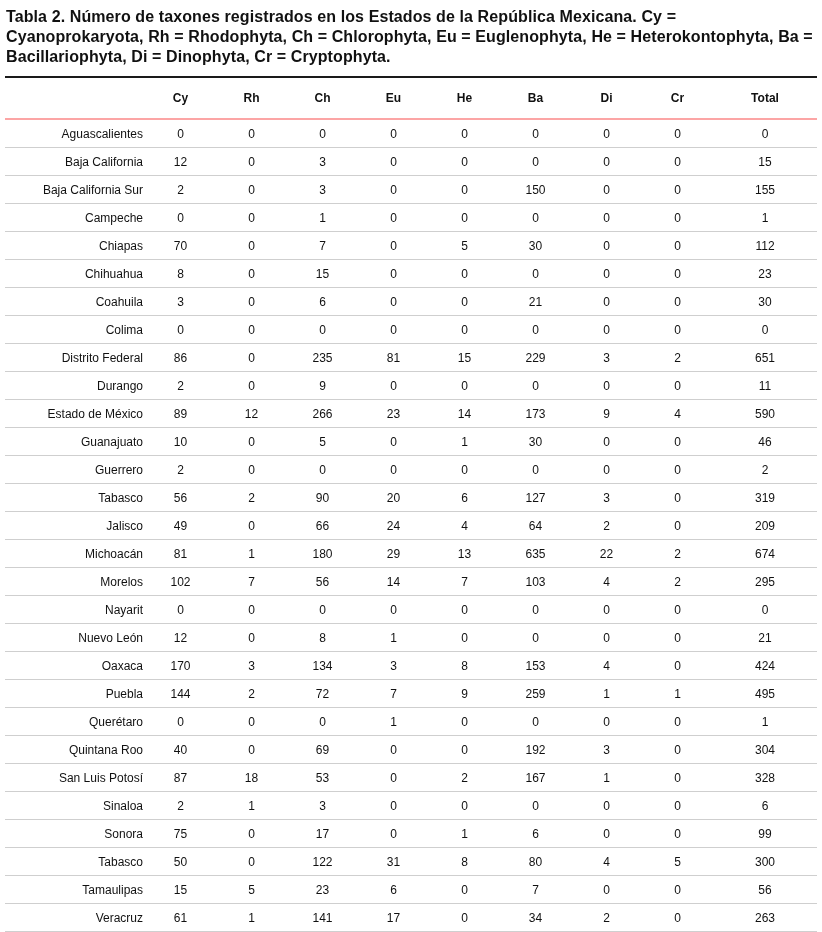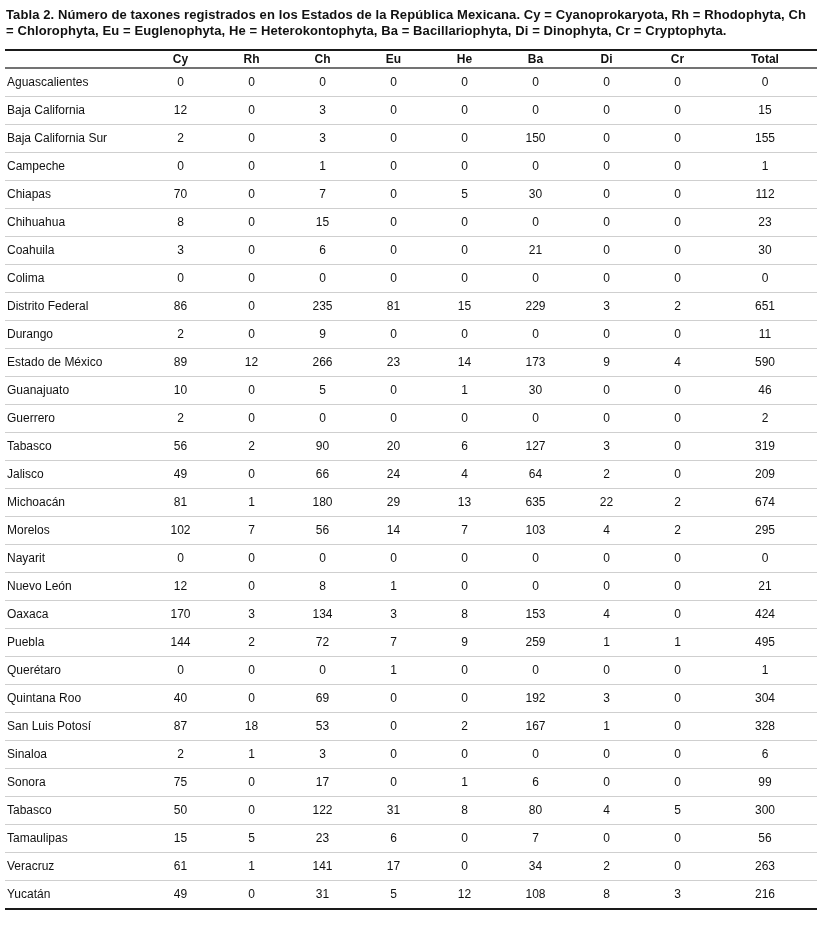--- a/index.html
+++ b/index.html
@@ -11,57 +11,57 @@
   }
   .page {
     width: 822px;
     height: 932px;
     box-sizing: border-box;
     padding: 5px 5px 0 5px;
     background: #ffffff;
     overflow: hidden;
   }
   .caption {
-    font-size: 13px;
+    font-size: 16px;
     font-weight: bold;
     line-height: 1.25;
     color: #111111;
     margin: 2px 2px 9px 1px;
     letter-spacing: 0.1px;
   }
   table.taxa {
     width: 812px;
     border-collapse: collapse;
     table-layout: fixed;
     border-top: 2px solid #1a1a1a;
     border-bottom: 2px solid #1a1a1a;
     font-size: 12px;
   }
   table.taxa thead th {
     font-weight: bold;
     text-align: center;
-    padding: 1px 2px;
-    border-bottom: 2px solid #737373;
+    padding: 13px 2px;
+    border-bottom: 2px solid #fca5a5;
     color: #111111;
   }
   table.taxa thead th.state-head {
     text-align: left;
   }
   table.taxa td {
     padding: 6.5px 2px;
     border-bottom: 1px solid #cfcfcf;
     color: #111111;
     white-space: nowrap;
     overflow: hidden;
   }
   table.taxa tbody tr:last-child td {
     border-bottom: none;
   }
   td.state {
-    text-align: left;
+    text-align: right;
     padding-left: 4px;
   }
   td.num {
     text-align: center;
   }
   col.c-state { width: 140px; }
   col.c-val   { width: 71px; }
   col.c-total { width: 104px; }
 </style>
 </head>

